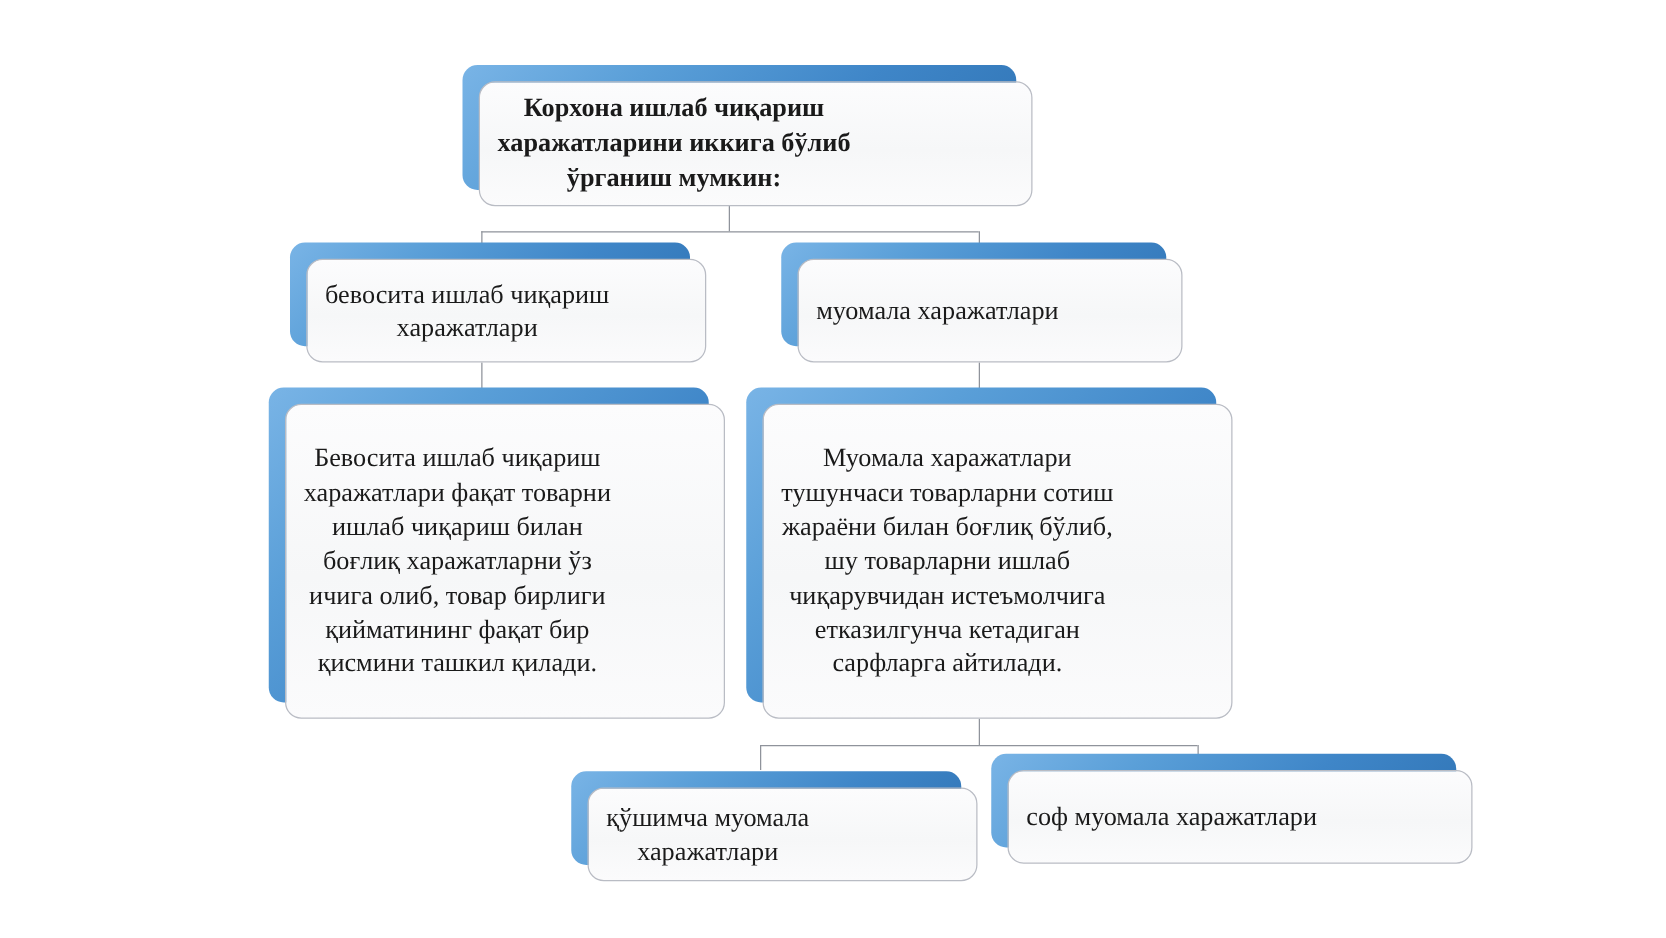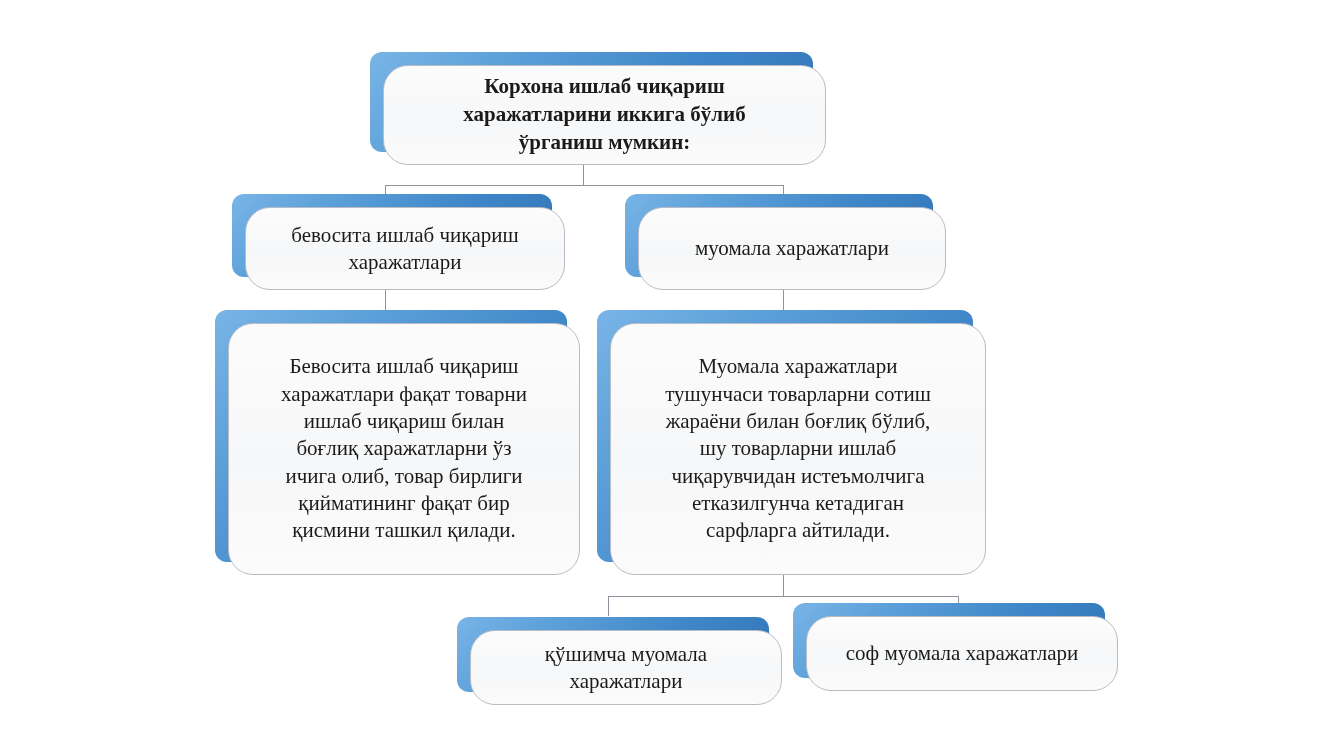--- a/index.html
+++ b/index.html
@@ -51,27 +51,26 @@
 
   
   .node .card {
     position: absolute;
     left: 0;
     top: 0;
     width: 100%;
     height: 100%;
     box-sizing: border-box;
     border: 1px solid #b9bcc4;
-    border-radius: 25px;
+    border-radius: 13px;
     background: linear-gradient(180deg, #fcfcfd 0%, #f6f7f8 55%, #fbfbfc 100%);
     z-index: 2;
     display: flex;
     align-items: center;
-    justify-content: center;
-    padding: 6px 29px;
+    padding: 6px 14px;
   }
 
   .node .label {
     text-align: center;
     color: #1a1a1a;
     line-height: 1.26;
     white-space: pre-line;
   }
 
   
@@ -163,20 +162,20 @@
   </div>
 
   <div class="node" id="node-additional-circulation-costs" style="left:470px; top:616px; width:312px; height:75px;margin-top:14px;">
     <div class="plate"></div>
     <div class="card">
       <div class="label">қўшимча муомала
 харажатлари</div>
     </div>
   </div>
 
-  <div class="node" id="node-pure-circulation-costs" style="left:806px; top:616px; width:312px; height:75px;">
+  <div class="node" id="node-pure-circulation-costs" style="left:806px; top:616px; width:372px; height:75px;">
     <div class="plate"></div>
     <div class="card">
       <div class="label">соф муомала харажатлари</div>
     </div>
   </div>
 
 </div>
 
 </body></html>

